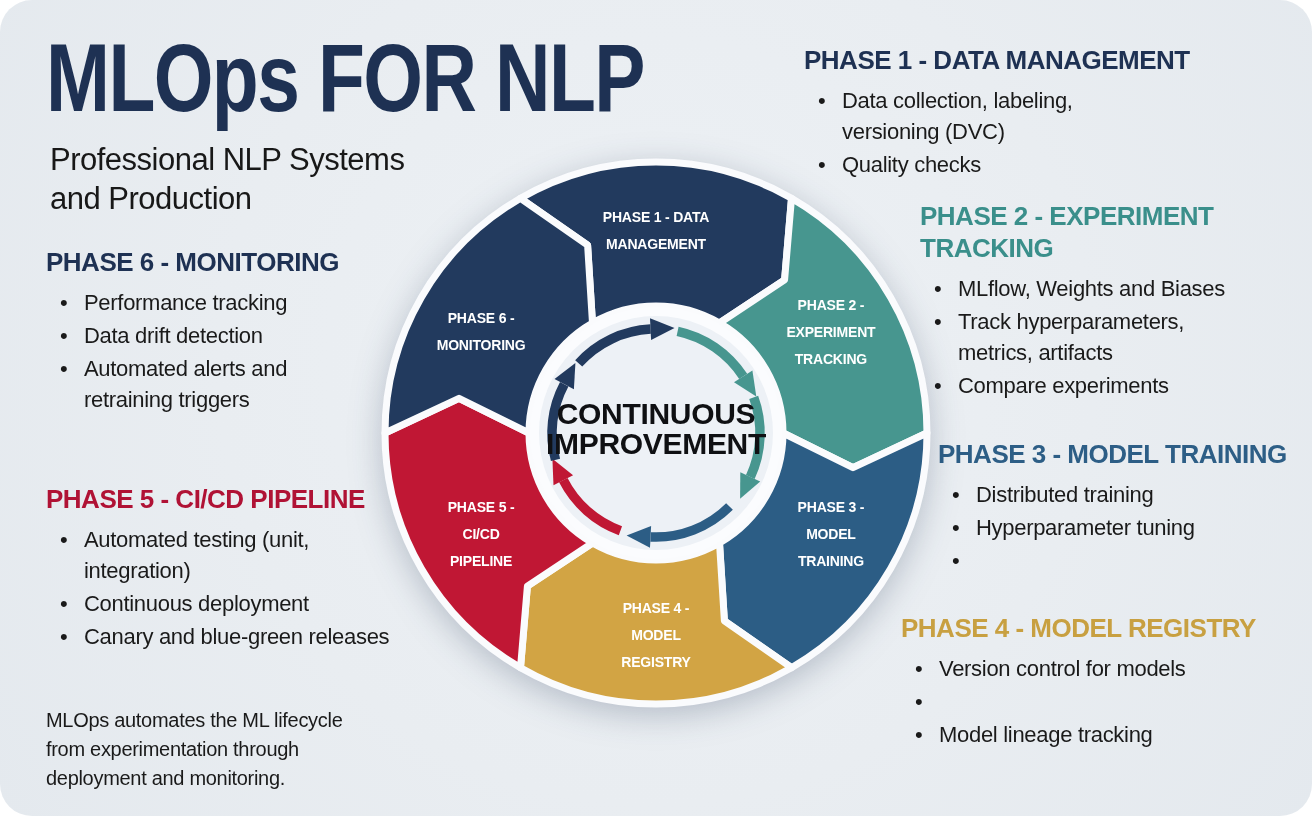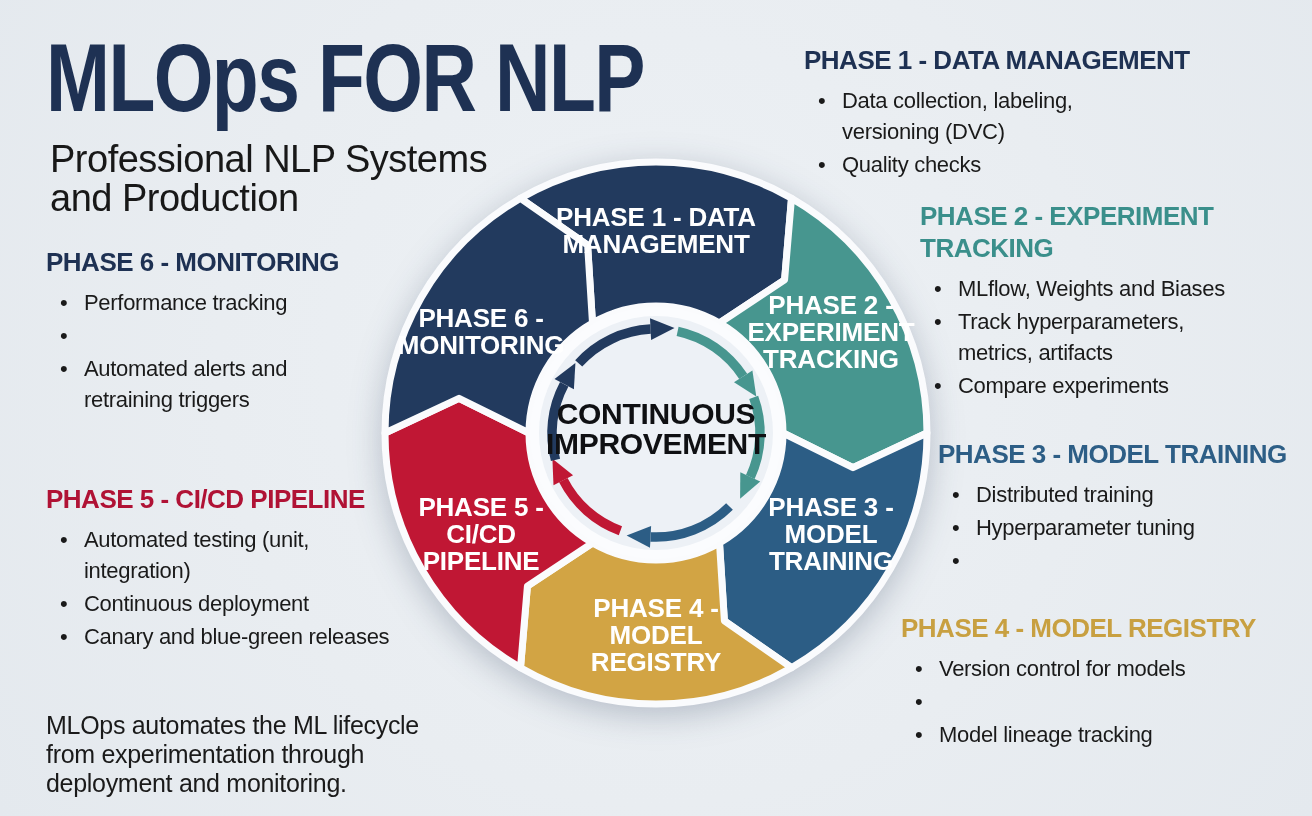--- a/index.html
+++ b/index.html
@@ -1,57 +1,58 @@
 <!DOCTYPE html>
 <html><head>
 <meta charset="utf-8">
 <style>
   html,body { margin:0; padding:0; }
   .canvas {
     position:relative; width:1312px; height:816px; overflow:hidden;
     background: radial-gradient(circle at 50% 45%, #edf1f5 0%, #e9edf1 55%, #e4e9ee 100%);
     font-family:"Liberation Sans", sans-serif;
     color:#1a1a1a;
+    border-radius:32px;
   }
   
   .header { position:absolute; left:46px; top:30px; }
   .title {
     margin:0; font-size:96px; line-height:96px; font-weight:bold;
     letter-spacing:-2px; white-space:nowrap;
     transform:scaleX(0.8); transform-origin:0 0;
   }
   .subtitle {
-    margin:14px 0 0 4px; font-size:38px; line-height:39px;
+    margin:14px 0 0 4px; font-size:31px; line-height:39px;
     color:#181818; white-space:pre-line; letter-spacing:-0.5px;
   }
   
   .panel { position:absolute; }
   .panel h2 {
     margin:0 0 9px 0; font-size:26px; line-height:32px; font-weight:bold;
     letter-spacing:-0.5px; white-space:pre-line;
   }
   .panel ul { list-style:none; margin:0; padding:0 0 0 14px; font-size:22px; line-height:31px; }
   .panel li { display:flex; align-items:flex-start; margin:0 0 2px 0; }
   .panel li .dot { flex:0 0 24px; width:24px; }
   .panel li .bt { white-space:pre-line; letter-spacing:-0.3px; }
   #panel-phase6 { left:46px;  top:246px; width:380px; }
   #panel-phase5 { left:46px;  top:483px; width:430px; }
   #panel-phase1 { left:804px; top:44px;  width:470px; }
   #panel-phase2 { left:920px; top:200px; width:370px; }
   #panel-phase3 { left:938px; top:438px; width:370px; }
   #panel-phase4 { left:901px; top:612px; width:410px; }
   .footer-note {
     position:absolute; left:46px; top:686px; width:440px;
-    font-size:25px; line-height:29px; white-space:pre-line; letter-spacing:-0.3px;
+    font-size:20px; line-height:29px; white-space:pre-line; letter-spacing:-0.3px;
   }
   
   #wheel-svg { position:absolute; left:0; top:0; filter:drop-shadow(0 8px 16px rgba(25,45,75,0.25)); }
   .seg-label {
     position:absolute; transform:translate(-50%,-50%); width:200px;
-    text-align:center; color:#ffffff; font-weight:bold; font-size:26px;
+    text-align:center; color:#ffffff; font-weight:bold; font-size:14px;
     line-height:27px; white-space:pre-line; letter-spacing:-0.2px;
   }
   .center-label {
     position:absolute; left:656px; top:429px; transform:translate(-50%,-50%);
     width:270px; text-align:center; color:#0f1013; font-weight:bold;
     font-size:30px; line-height:30px; white-space:pre-line; letter-spacing:-0.3px;
   }
 </style>
 </head>
 <body>
@@ -66,20 +67,21 @@
 
   <section class="panel" id="panel-phase6">
     <h2 style="color: rgb(30, 49, 83);">PHASE 6 - MONITORING</h2>
     <ul>
         <li>
           <span class="dot">•</span>
           <span class="bt">Performance tracking</span>
         </li>
         <li>
           <span class="dot">•</span>
+          <span class="bt">Data drift detection</span>
         </li>
         <li>
           <span class="dot">•</span>
           <span class="bt">Automated alerts and
 retraining triggers</span>
         </li>
       </ul>
   </section>
 
   <section class="panel" id="panel-phase5">

